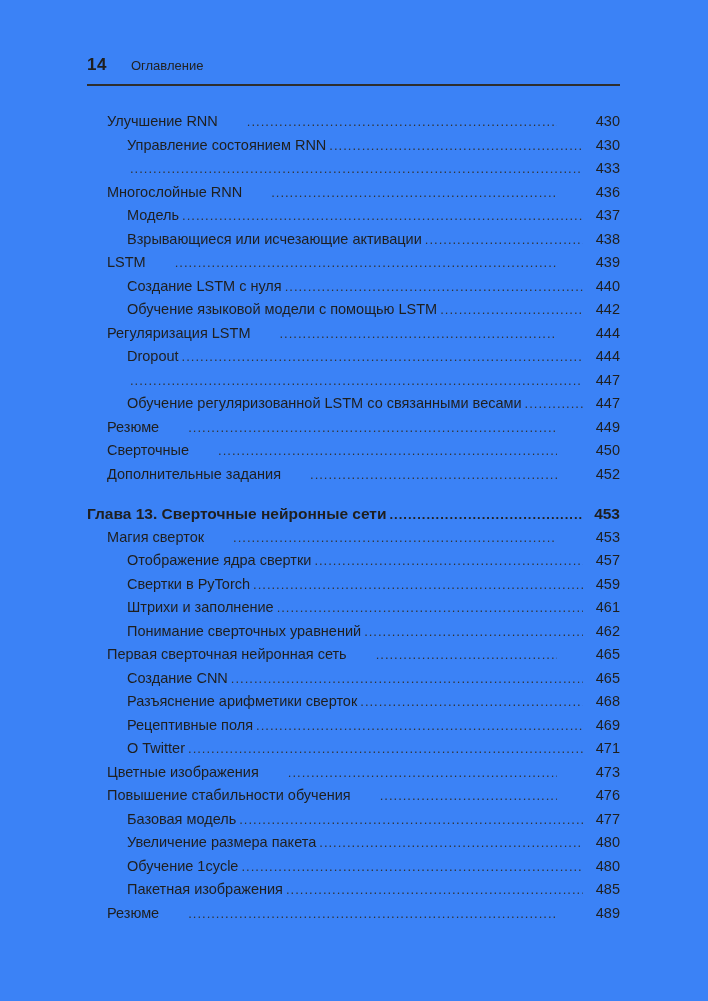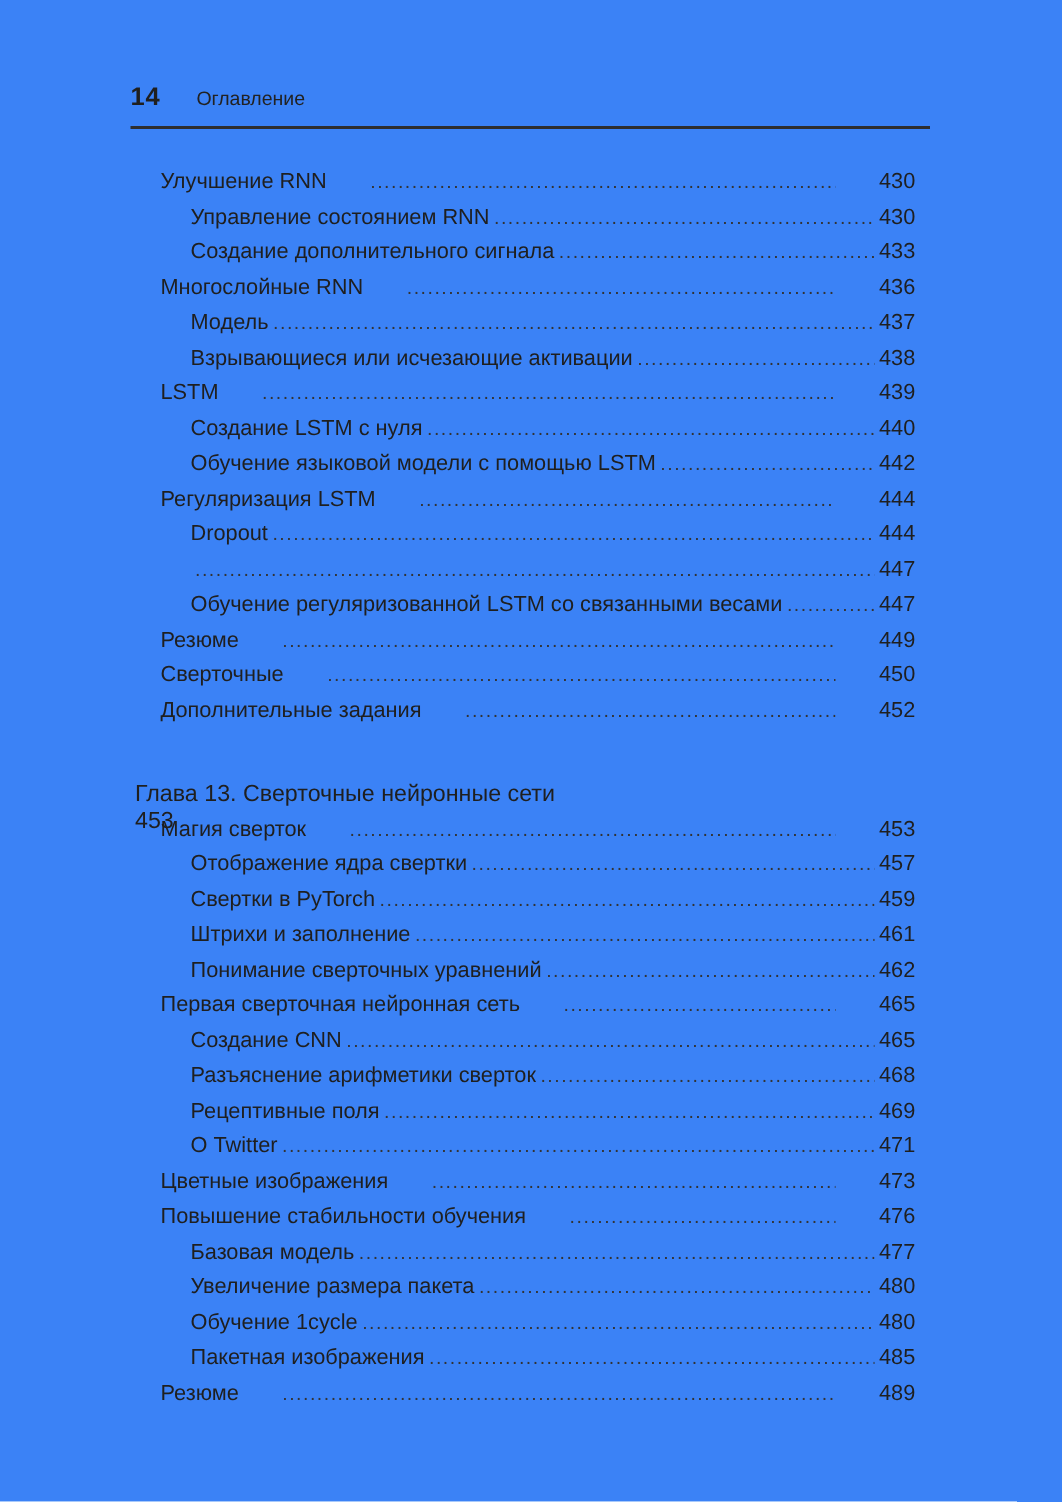--- a/index.html
+++ b/index.html
@@ -50,24 +50,23 @@
     display: flex;
     align-items: baseline;
     height: 23.5px;
     font-size: 14.5px;
     white-space: nowrap;
   }
   .toc-row.level-1 { padding-left: 20px; gap: 26px; }
   .toc-row.level-2 { padding-left: 40px; }
   .toc-row.level-chapter {
     padding-left: 0;
-    margin-top: 32px;
-    font-weight: normal;
+    margin-top: 16px;
+    font-weight: bold;
     font-size: 15.5px;
-    flex-direction: column;
   }
   .toc-label {
     flex: 0 0 auto;
   }
   .toc-dots {
     flex: 1 1 auto;
     overflow: hidden;
     white-space: nowrap;
     margin: 0 3px;
     min-width: 10px;
@@ -78,21 +77,21 @@
     letter-spacing: 1px;
     color: #333333;
   }
   .level-chapter .toc-dots::after {
     font-weight: bold;
     color: #222222;
   }
   .toc-page {
     flex: 0 0 auto;
     min-width: 34px;
-    text-align: left;
+    text-align: right;
   }
 </style>
 </head>
 <body>
 
 <div class="page">
   <div class="content">
     <header class="page-header">
       <span class="page-num">14</span>
       <span class="header-title">Оглавление</span>
@@ -103,21 +102,20 @@
           <span class="toc-label">Улучшение RNN</span>
           <span class="toc-dots"></span>
           <span class="toc-page">430</span>
         </div>
         <div class="toc-row level-2">
           <span class="toc-label">Управление состоянием RNN</span>
           <span class="toc-dots"></span>
           <span class="toc-page">430</span>
         </div>
         <div class="toc-row level-2">
-          <span class="toc-label">Создание дополнительного сигнала</span>
           <span class="toc-dots"></span>
           <span class="toc-page">433</span>
         </div>
         <div class="toc-row level-1">
           <span class="toc-label">Многослойные RNN</span>
           <span class="toc-dots"></span>
           <span class="toc-page">436</span>
         </div>
         <div class="toc-row level-2">
           <span class="toc-label">Модель</span>

